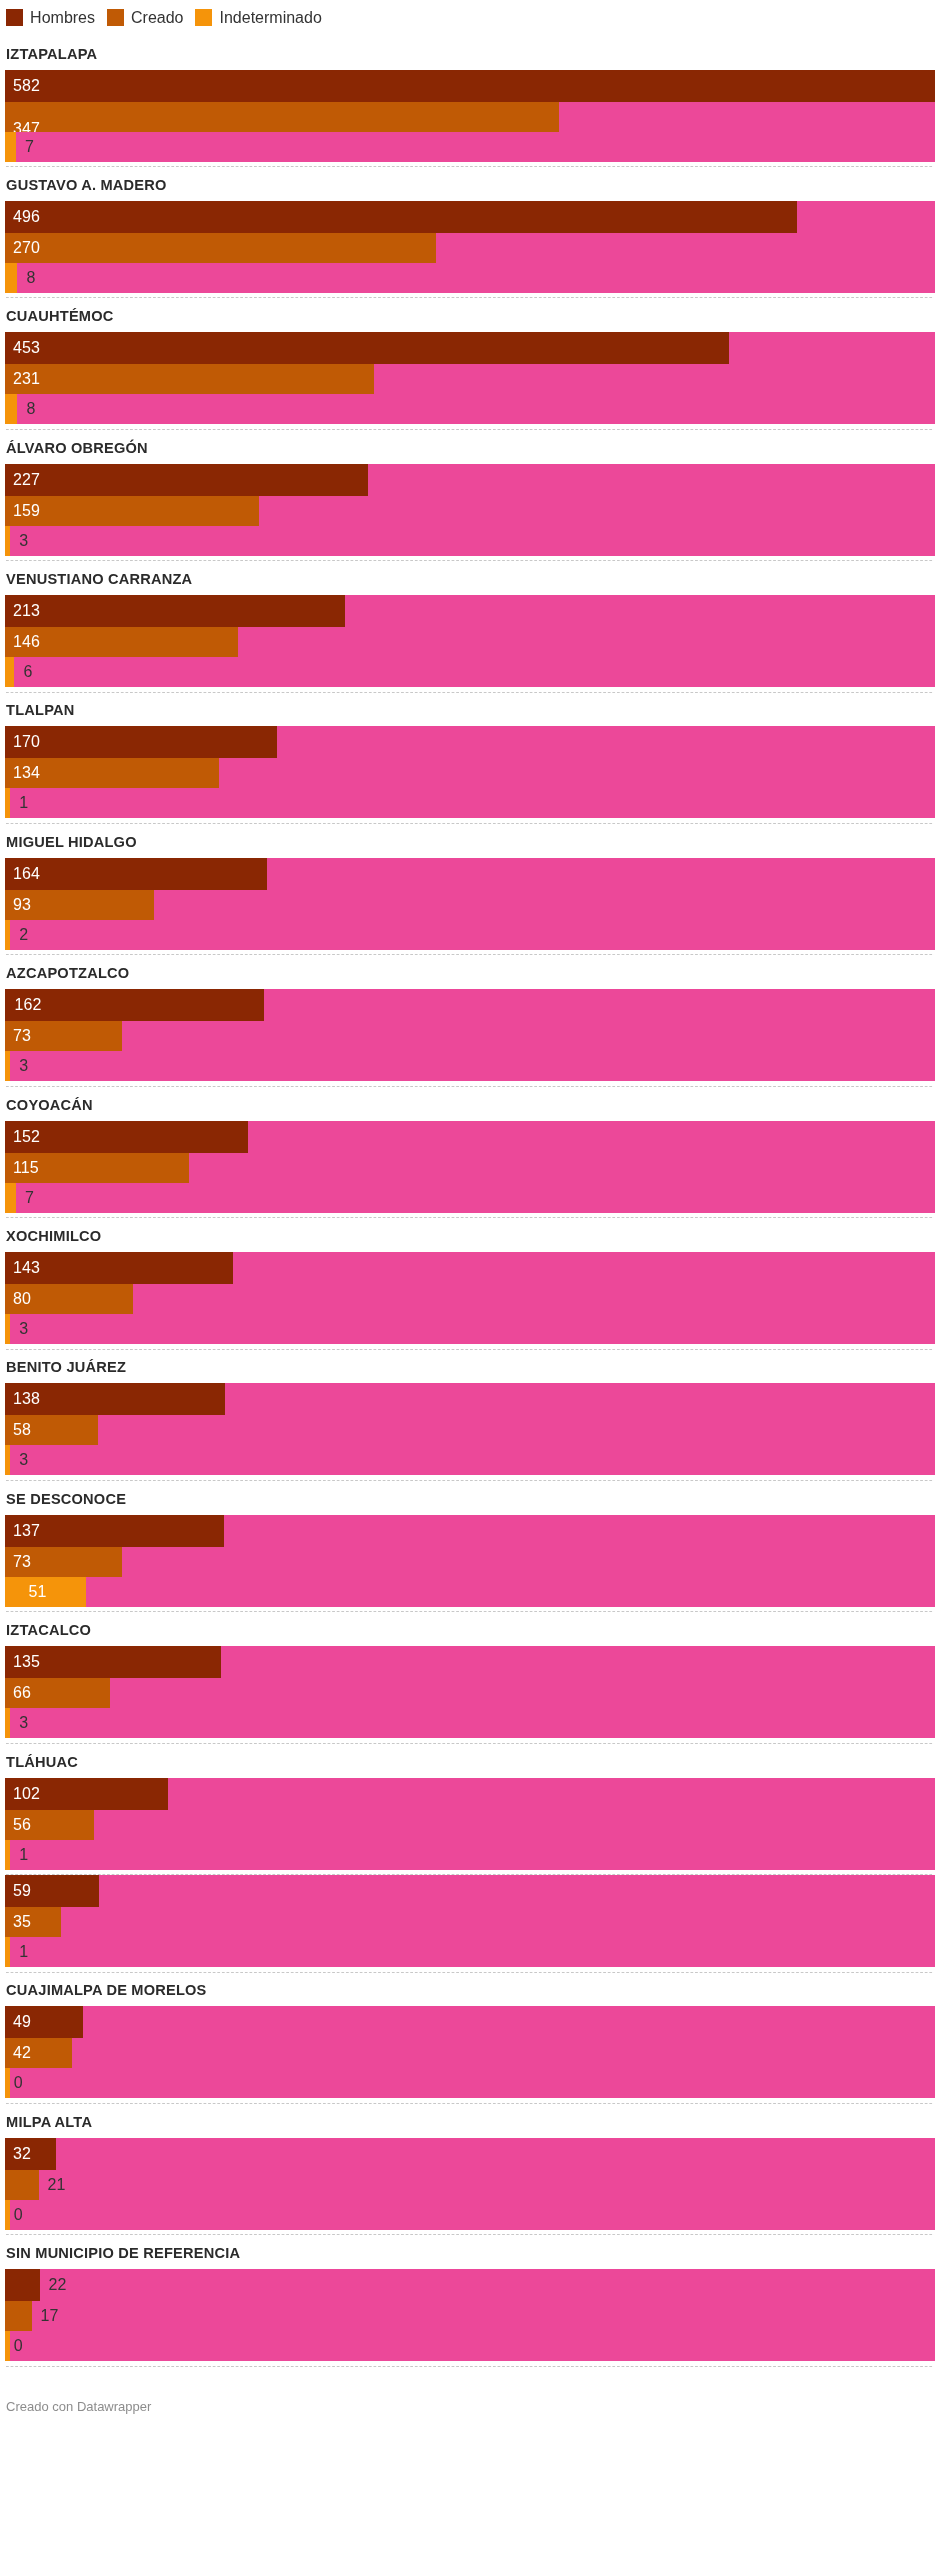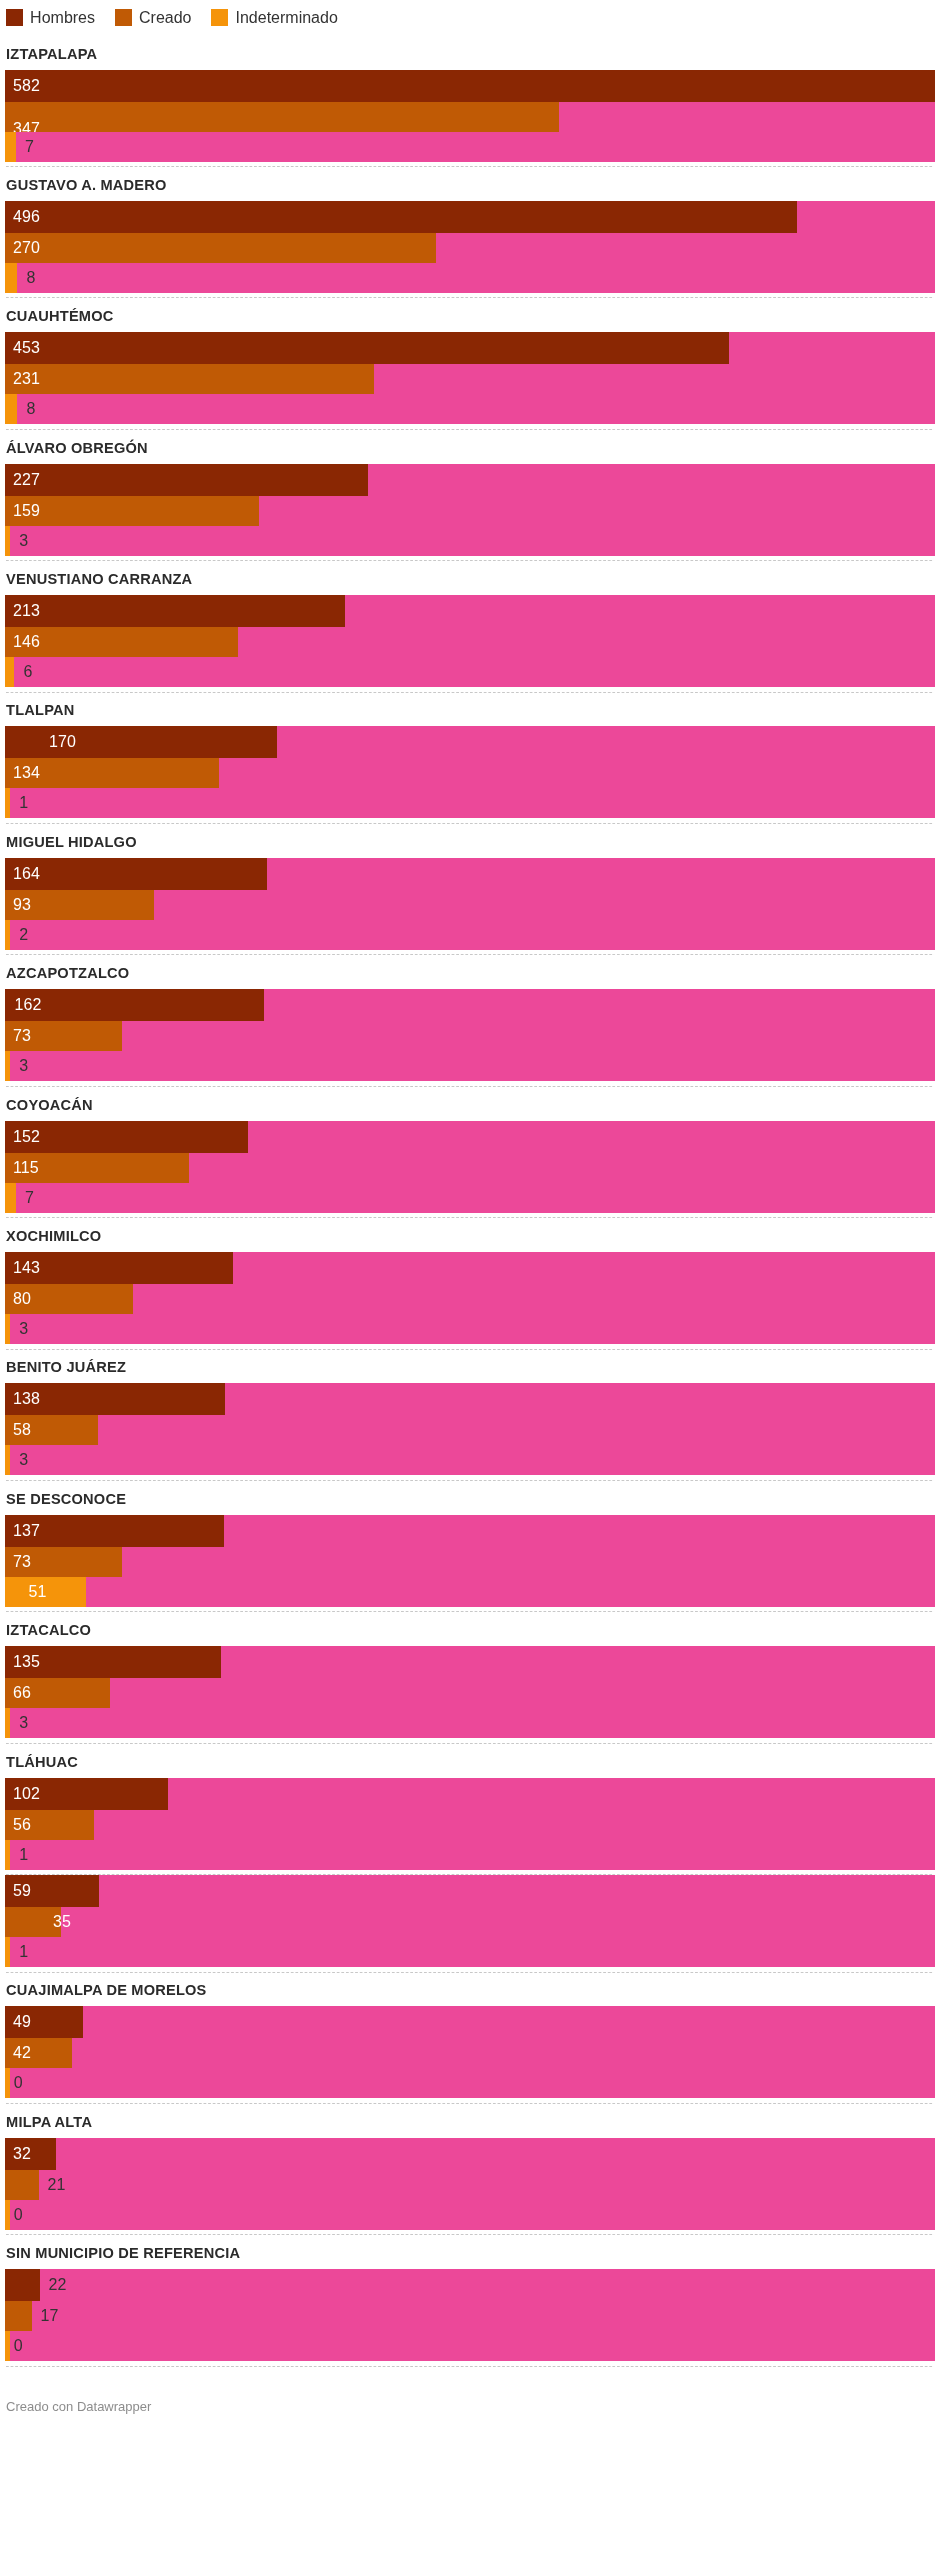--- a/index.html
+++ b/index.html
@@ -11,21 +11,21 @@
     color: #333333;
     -webkit-font-smoothing: antialiased;
   }
 
   #chart-root { width: 940px; padding: 0 4.6px 0 4.6px; }
 
   
   .legend {
     display: flex;
     align-items: flex-start;
-    gap: 20px;
+    gap: 12px;
     padding: 8.5px 1.5px 10px 1.5px;
   }
   .legend-item { display: flex; align-items: center; gap: 7px; }
   .legend-swatch { width: 17px; height: 17px; display: block; flex: 0 0 auto; }
   .legend-label { font-size: 16px; line-height: 17px; color: #333333; white-space: nowrap; }
 
   
   .group { padding: 0; }
   .group-title {
     font-size: 14.6px;
@@ -187,21 +187,21 @@
             <span class="bar-value outside" style="left: 19px;">6</span>
           </div>
         </div>
         <div class="group-sep"></div>
       </div>
       <div class="group">
         <div class="group-title">TLALPAN</div>
         <div class="bars">
           <div class="bar-row h-row">
             <div class="bar-fill" style="width: 272px; background: rgb(138, 39, 3);"></div>
-            <span class="bar-value inside" style="left: 8.5px; margin-left: 36px;">170</span>
+            <span class="bar-value inside" style="left: 8.5px;">170</span>
           </div>
           <div class="bar-row">
             <div class="bar-fill" style="width: 214px; background: rgb(192, 90, 5);"></div>
             <span class="bar-value inside" style="left: 8.5px;">134</span>
           </div>
           <div class="bar-row">
             <div class="bar-fill" style="width: 5.4px; background: rgb(245, 148, 10);"></div>
             <span class="bar-value outside" style="left: 14.6px;">1</span>
           </div>
         </div>
@@ -352,21 +352,21 @@
         <div class="group-sep"></div>
       </div>
       <div class="group">
         <div class="bars">
           <div class="bar-row h-row">
             <div class="bar-fill" style="width: 94px; background: rgb(138, 39, 3);"></div>
             <span class="bar-value inside" style="left: 8.5px;">59</span>
           </div>
           <div class="bar-row">
             <div class="bar-fill" style="width: 56px; background: rgb(192, 90, 5);"></div>
-            <span class="bar-value inside" style="left: 8.5px; margin-left: 40px;">35</span>
+            <span class="bar-value inside" style="left: 8.5px;">35</span>
           </div>
           <div class="bar-row">
             <div class="bar-fill" style="width: 5.4px; background: rgb(245, 148, 10);"></div>
             <span class="bar-value outside" style="left: 14.6px;">1</span>
           </div>
         </div>
         <div class="group-sep"></div>
       </div>
       <div class="group">
         <div class="group-title">CUAJIMALPA DE MORELOS</div>

